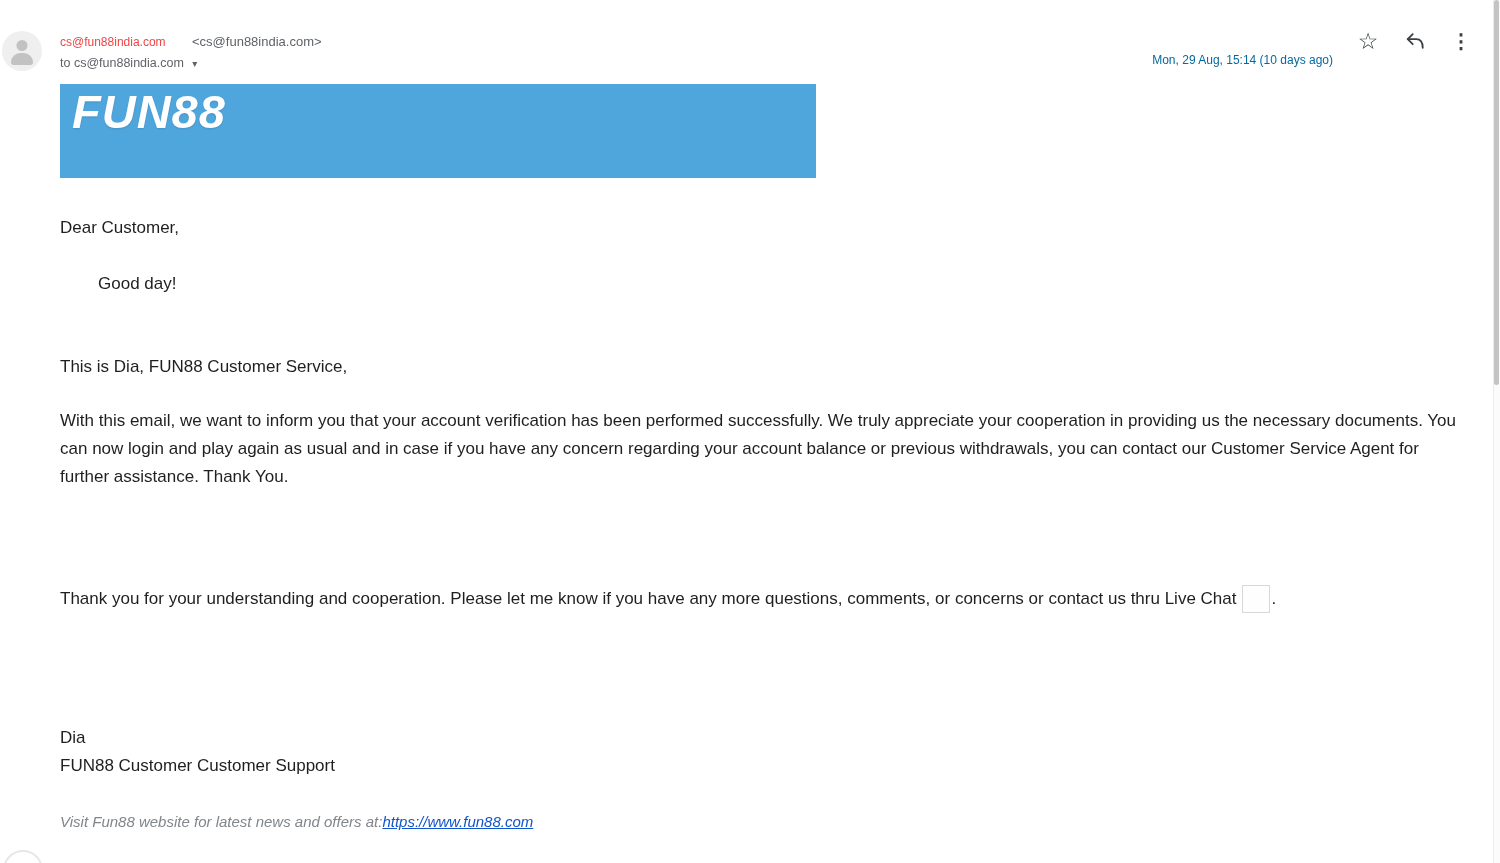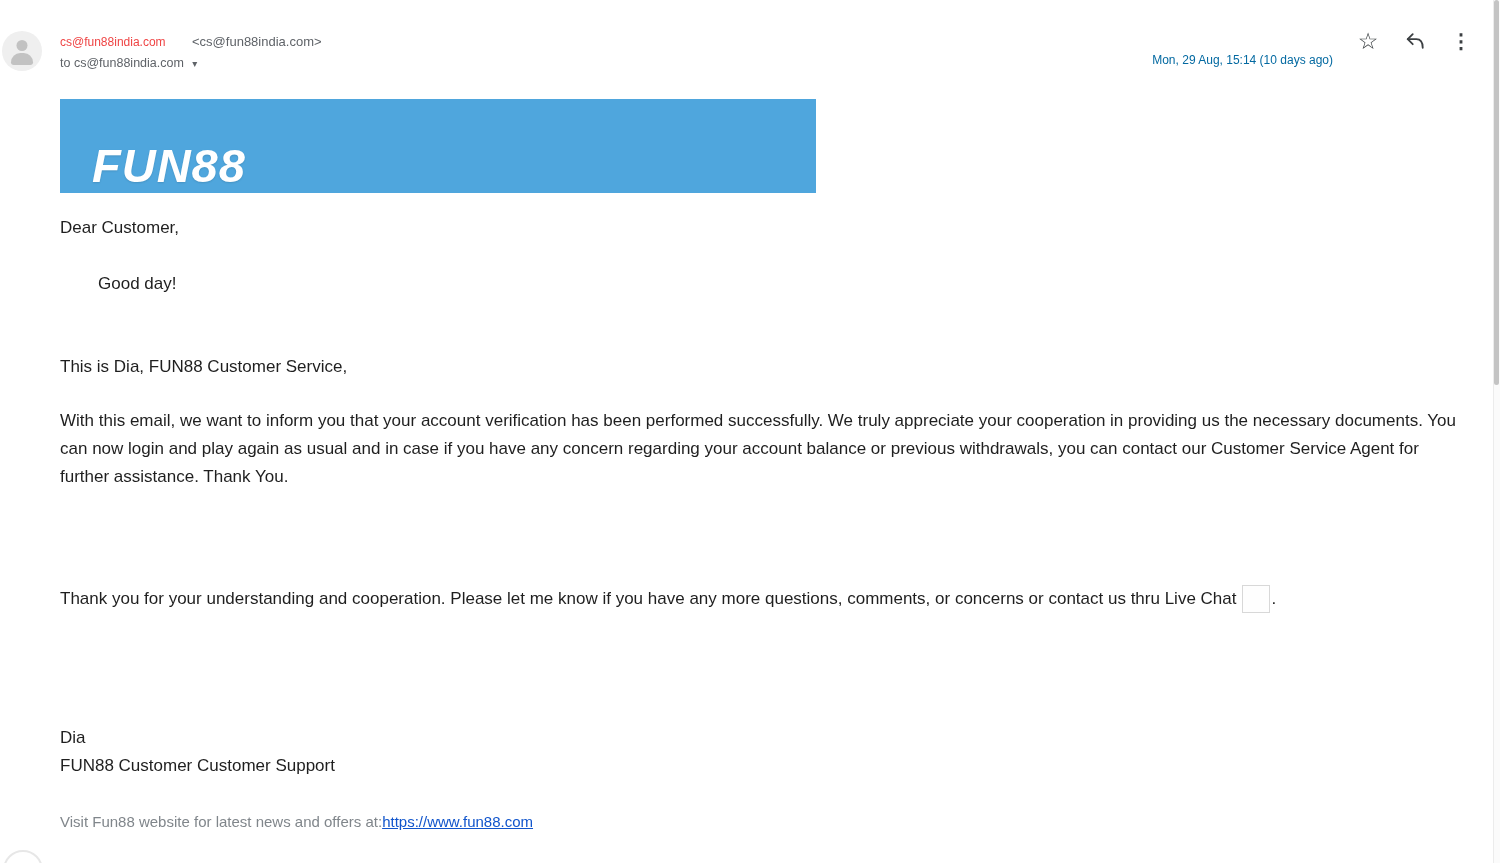--- a/index.html
+++ b/index.html
@@ -37,22 +37,22 @@
   .hbtn {
     position:absolute; top:25px; width:32px; height:32px; border:none; background:transparent;
     display:flex; align-items:center; justify-content:center; cursor:pointer; color:#3c4043;
   }
   .btn-star { left:1352px; font-size:23px; line-height:1; }
   .btn-reply { left:1399px; }
   .btn-more { left:1445px; font-size:20px; font-weight:bold; letter-spacing:0; }
 
   
   .banner {
-    position:absolute; left:60px; top:99px; width:756px; height:94px;
-    display:flex; align-items:flex-end; padding-left:32px;
+    position:absolute; left:60px; top:84px; width:756px; height:94px;
+    display:flex; align-items:flex-start; padding-left:12px;
   }
   .banner-logo {
     font-size:47px; font-weight:800; font-style:italic; color:#ffffff;
     letter-spacing:1px; text-shadow:0 1px 2px rgba(0,0,0,0.12);
   }
 
   .btext { position:absolute; left:60px; font-size:17px; line-height:28px; color:#1f1f1f; }
   .p-greeting   { top:214px; }
   .p-goodday    { top:270px;margin-left:38px; }
   .p-intro      { top:353px; }
@@ -61,20 +61,21 @@
   .p-signature  { top:724px; }
 
   .img-placeholder {
     display:inline-block; width:28px; height:28px; border:1px solid #d8d8d8;
     background:#fefefe; vertical-align:-9px; margin-left:6px; margin-right:1px;
   }
 
   .footer-line {
     position:absolute; left:60px; top:811px; font-size:15px; color:#80868b; line-height:22px;
     white-space:nowrap;
+    font-style:italic;
   }
   .footer-link { color:#1155cc; text-decoration:underline; cursor:pointer; }
 
   
   .bottom-avatar {
     position:absolute; left:3px; top:850px; width:40px; height:40px;
     border-radius:50%; background:#ffffff; border:2px solid #e7e7e7;
   }
 
   

